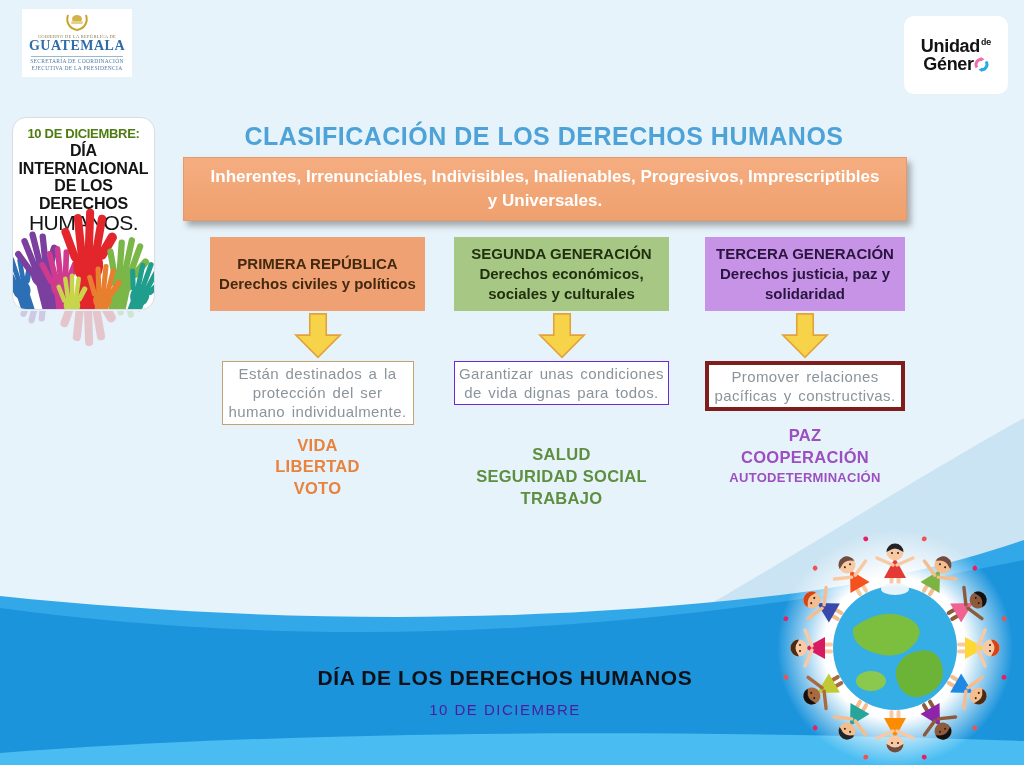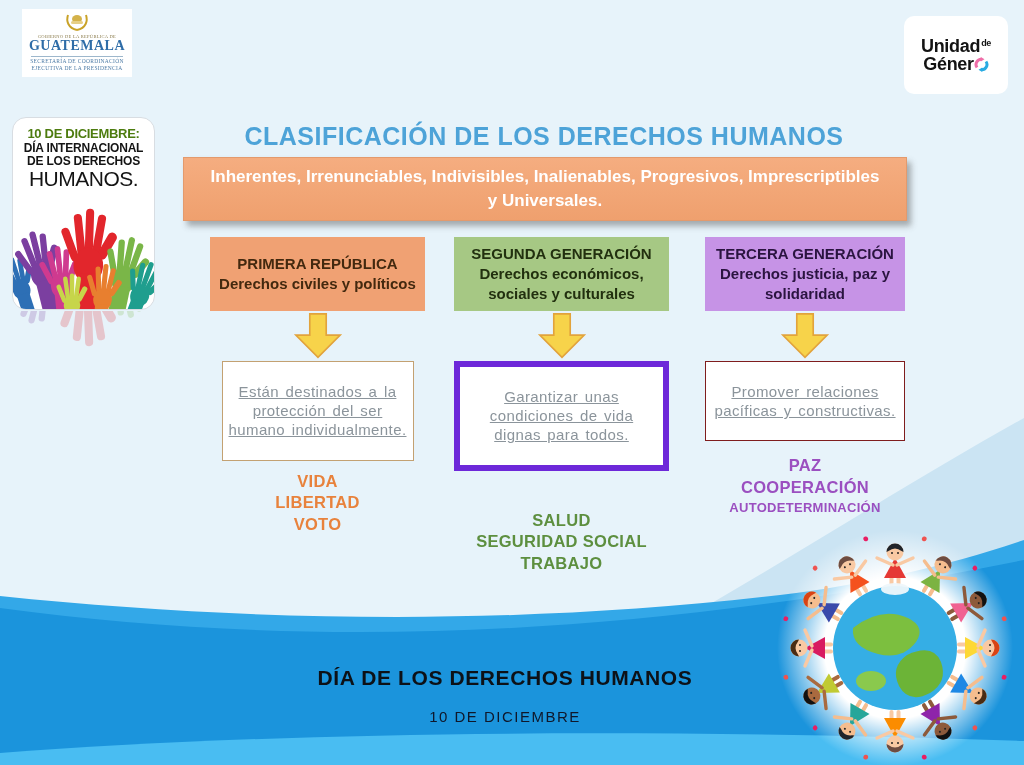--- a/index.html
+++ b/index.html
@@ -12,28 +12,28 @@
     display:flex;flex-direction:column;align-items:center;justify-content:flex-start;padding-top:2px;box-sizing:border-box;}
   .gov-crest{width:26px;height:22px;}
   .gov-line1{font-size:4.5px;color:#8a7b4a;letter-spacing:.3px;margin-top:1px;font-family:"Liberation Serif",serif;}
   .gov-name{font-size:14px;font-weight:bold;color:#2f6da8;font-family:"Liberation Serif",serif;letter-spacing:.5px;line-height:1.05;}
   .gov-rule{width:92px;border-top:1px solid #9db7cc;margin:2px 0 1px;}
   .gov-line3,.gov-line4{font-size:5.5px;color:#4d7ba6;font-family:"Liberation Serif",serif;letter-spacing:.3px;line-height:1.4;}
 
   .unit-logo{position:absolute;right:16px;top:16px;width:104px;height:78px;background:#fff;border-radius:10px;
     display:flex;flex-direction:column;align-items:center;justify-content:center;color:#131313;}
   .unit-row{font-size:18px;font-weight:bold;line-height:1.0;letter-spacing:-.3px;display:flex;align-items:flex-start;}
-  .unit-de{font-size:9px;font-weight:bold;margin-left:1px;margin-top:2px;}
+  .unit-de{font-size:9px;font-weight:bold;margin-left:1px;margin-top:2px;font-family:Liberation Mono, monospace;}
   .gender-icon{width:15px;height:15px;margin-top:2px;margin-left:0px;}
 
   
   .poster{position:absolute;left:12px;top:117px;width:143px;height:193px;background:#fff;border:1px solid #d8dde2;
     border-radius:14px;box-sizing:border-box;overflow:hidden;text-align:center;padding-top:9px;}
   .poster-l1{font-size:13px;font-weight:bold;color:#4d7c0f;letter-spacing:-.3px;line-height:1.15;}
-  .poster-l2,.poster-l3{font-size:12px;font-weight:bold;color:#141414;letter-spacing:-.2px;line-height:1.1;}
+  .poster-l2,.poster-l3{font-size:16px;font-weight:bold;color:#141414;letter-spacing:-.2px;line-height:1.1;}
   .poster-l4{font-size:21px;font-weight:normal;color:#141414;letter-spacing:-.5px;line-height:1.0;}
   .poster-hands{position:absolute;left:0;bottom:-2px;width:141px;height:105px;}
   .poster-reflection{position:absolute;left:12px;top:311px;width:143px;height:36px;overflow:hidden;opacity:.22;
     transform:scaleY(-1);}
   .poster-reflection svg{position:absolute;left:0;top:-2px;width:141px;height:105px;}
 
   
   .title{position:absolute;left:180px;top:122px;width:728px;margin:0;text-align:center;
     font-size:25px;font-weight:800;color:var(--title_blue,#4da3d8);letter-spacing:.5px;}
   .banner{position:absolute;left:183px;top:157px;width:682px;padding:7px 20px;text-align:center;
@@ -44,35 +44,35 @@
   .col{position:absolute;top:237px;display:flex;flex-direction:column;align-items:center;}
   .col1{left:210px;width:215px;}
   .col2{left:454px;width:215px;}
   .col3{left:705px;width:200px;}
   .gen-box{width:100%;height:74px;box-sizing:border-box;display:flex;flex-direction:column;justify-content:center;
     text-align:center;font-weight:800;font-size:15px;line-height:1.35;}
   .col1 .gen-box{background:var(--gen1_orange,#f0a173);color:#43290f;}
   .col2 .gen-box{background:var(--gen2_green,#a6c884);color:#22300f;}
   .col3 .gen-box{background:var(--gen3_purple,#c693e6);color:#2a1440;}
   .arrow-icon{width:58px;height:46px;margin:2px auto 2px;}
-  .desc-box{width:100%;box-sizing:border-box;background:#fff;padding:20px 4px;text-align:center;
-    color:#8b949b;font-size:15px;line-height:1.28;letter-spacing:.4px;word-spacing:2px;text-decoration:underline;}
+  .desc-box{width:100%;box-sizing:border-box;background:#fff;padding:2px 4px;text-align:center;
+    color:#8b949b;font-size:15px;line-height:1.28;letter-spacing:.4px;word-spacing:2px;}
   .col1 .desc-box{border:1px solid #c3a172;width:192px;}
-  .col2 .desc-box{border:6px solid #6d28d9;text-align:center;}
-  .col3 .desc-box{border:1px solid #7f1d1d;}
+  .col2 .desc-box{border:1px solid #6d28d9;text-align:center;}
+  .col3 .desc-box{border:4px solid #7f1d1d;}
   .list{text-align:center;font-weight:800;font-size:16.5px;line-height:1.32;letter-spacing:.3px;}
   .col1 .list{margin-top:10px;color:var(--list1_orange,#e8823c);}
   .col2 .list{margin-top:39px;color:var(--list2_green,#5d8f3f);}
   .col3 .list{margin-top:14px;color:var(--list3_purple,#9b4fc0);}
   .list-item-small{font-size:13px;}
 
   
   .footer{position:absolute;left:255px;top:666px;width:500px;text-align:center;}
   .footer-title{font-size:21px;font-weight:800;color:#0d1117;letter-spacing:.6px;}
-  .footer-sub{font-size:15px;color:#0f172a;letter-spacing:1.5px;margin-top:18px;}
+  .footer-sub{font-size:15px;color:#4c1d95;letter-spacing:1.5px;margin-top:11px;}
 
   .globe{position:absolute;left:775px;top:523px;width:240px;height:245px;}
 </style>
 </head>
 <body>
 
 <div class="slide">
 
   <svg class="bg-waves" viewBox="0 0 1024 765" preserveAspectRatio="none">
     <path d="M1024,418 C930,470 820,540 700,610 C580,680 470,735 380,765 L1024,765 Z" fill="#cbe4f3"></path>

